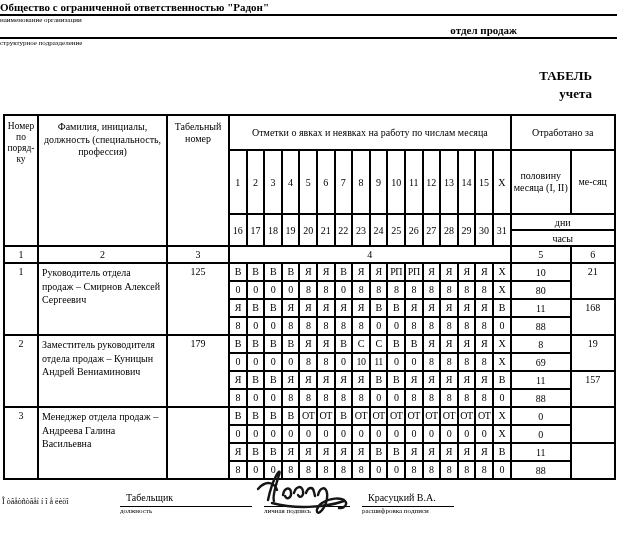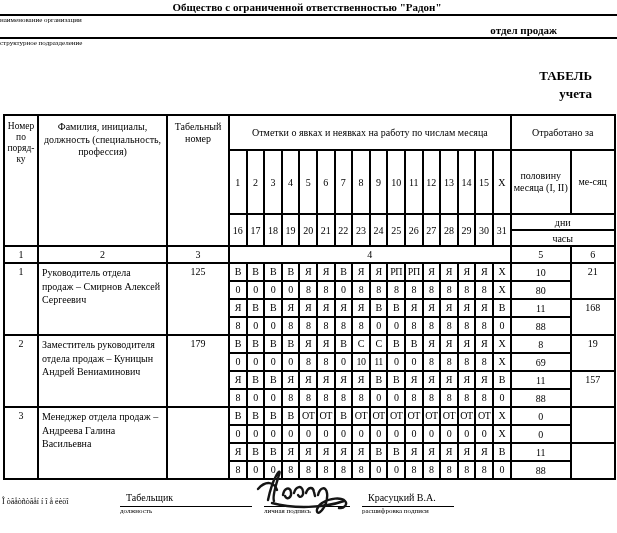--- a/index.html
+++ b/index.html
@@ -1,22 +1,22 @@
 <!DOCTYPE html>
 <html><head>
 <meta charset="utf-8">
 <style>
   html,body{margin:0;padding:0;background:#fff;}
   .page{position:relative;width:617px;height:533px;background:#fff;color:#000;
         font-family:"Liberation Serif", "DejaVu Serif", serif;overflow:hidden;}
   
-  .org-name{text-align:center;font-size:11px;font-weight:bold;padding:1px 3px 1px 0;line-height:1.1;}
+  .org-name{text-align:left;font-size:11px;font-weight:bold;padding:1px 3px 1px 0;line-height:1.1;}
   .rule{border-top:2px solid #000;height:0;}
   .tiny-label{text-align:left;font-size:7px;line-height:1.2;padding-right:13px;}
-  .dept{text-align:right;font-size:11px;font-weight:bold;line-height:1.1;padding-right:60px;}
+  .dept{text-align:right;font-size:11px;font-weight:bold;line-height:1.1;padding-right:100px;}
   .title-block{margin-top:20px;margin-right:25px;text-align:right;}
   .title-inner{display:inline-block;text-align:right;font-weight:bold;font-size:13px;line-height:1.4;}
   
   table{border-collapse:collapse;table-layout:fixed;margin:11px 0 0 3px;width:611px;}
   td,th{border:2px solid #000;padding:0;font-weight:normal;font-size:10px;overflow:hidden;}
   th{text-align:center;}
   .vtop{vertical-align:top;padding-top:5px;}
   .numh{font-size:9.5px;line-height:1.15;padding:5px 1px 0 1px;}
   .nameh{line-height:1.25;padding:5px 2px 0 2px;}
   .tabh{line-height:1.2;padding:5px 2px 0 2px;border-radius:8px;}

